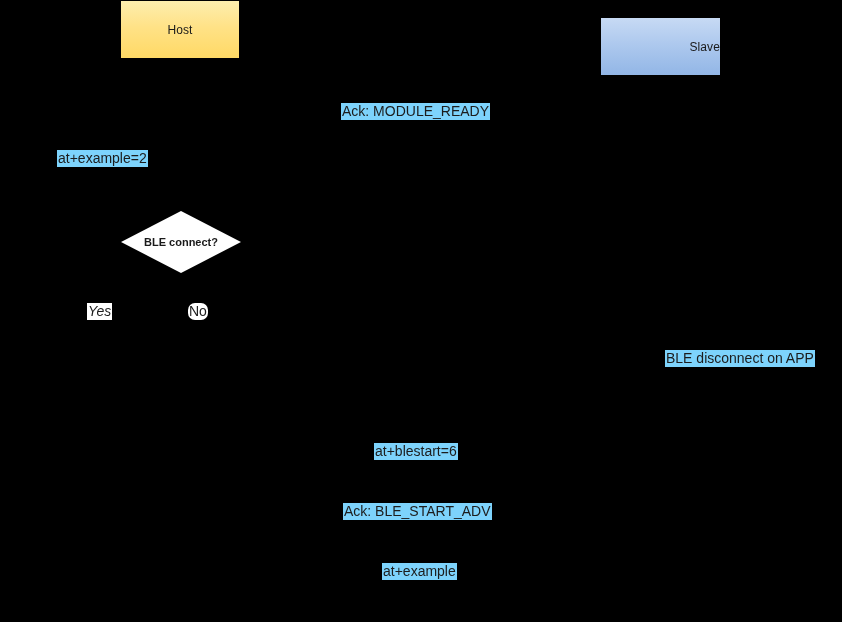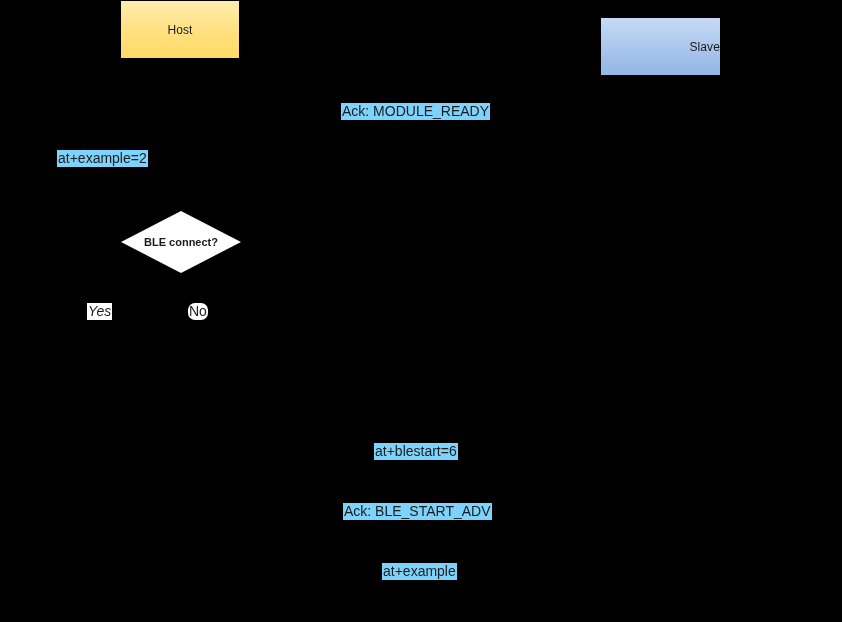--- a/index.html
+++ b/index.html
@@ -160,20 +160,21 @@
 
   <div class="decision">
     <div class="diamond-shape"></div>
     <div class="decision-label">BLE connect?</div>
   </div>
 
   <div class="branch-label" style="left:87px; top:303px;font-style:italic;">Yes</div>
 
   <div class="branch-label" style="left:188px; top:303px;border-radius:7px;">No</div>
 
+  <div class="msg-label" style="left:665px; top:350px;">BLE disconnect on APP</div>
 
   <div class="msg-label" style="left:374px; top:443px;">at+blestart=6</div>
 
   <div class="msg-label" style="left:343px; top:503px;">Ack: BLE_START_ADV</div>
 
   <div class="msg-label" style="left:382px; top:563px;">at+example</div>
 
 </div>
 
 </body></html>

